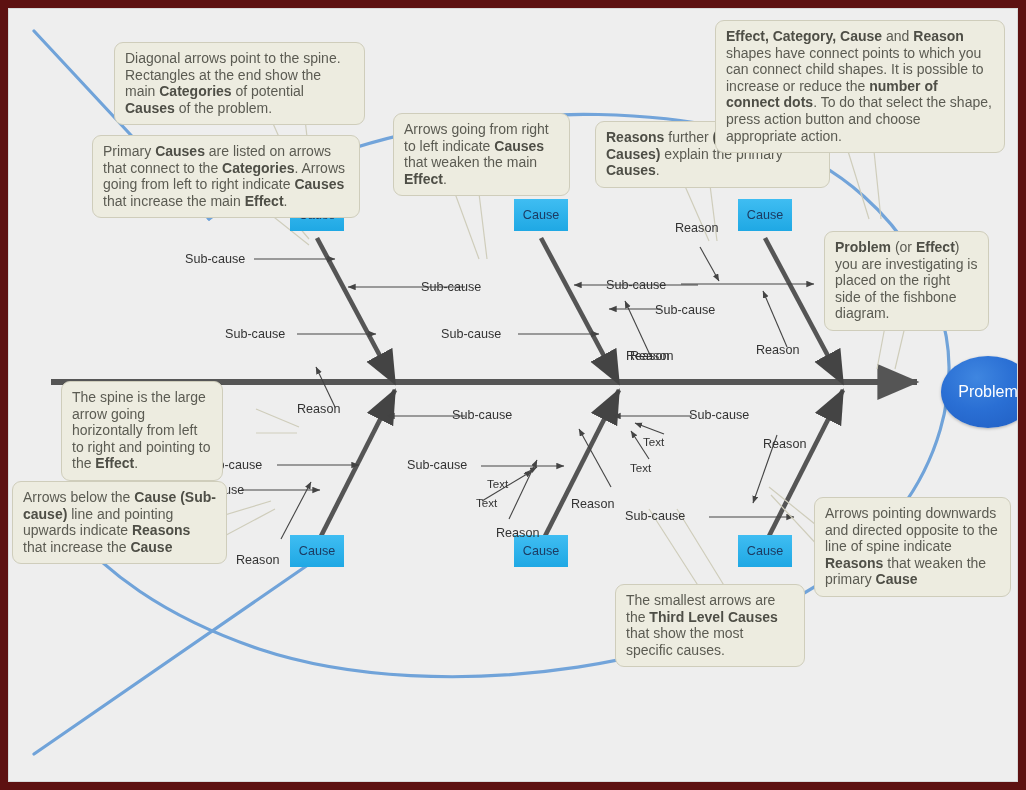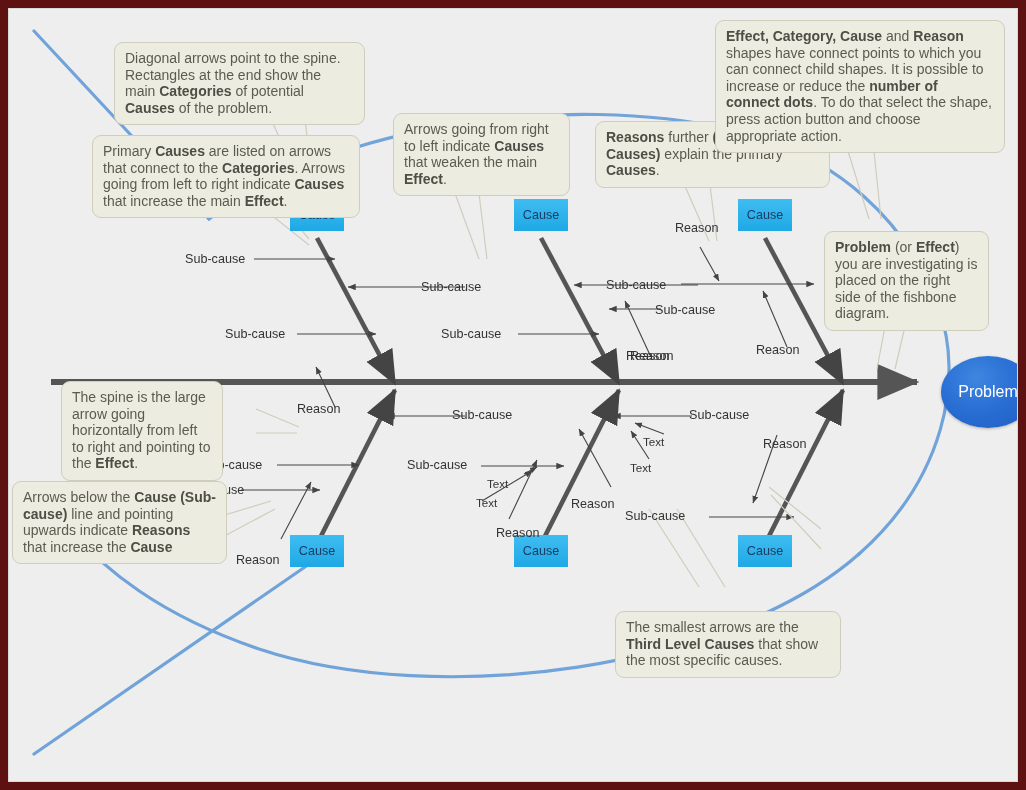--- a/index.html
+++ b/index.html
@@ -257,16 +257,17 @@
   <div class="note" style="left:586px; top:112px; width:235px;"><b>Reasons</b> further <b>(Secondary Causes)</b> explain the primary <b>Causes</b>.</div>
 
   <div class="note" style="left:706px; top:11px; width:290px;"><b>Effect, Category, Cause</b> and <b>Reason</b> shapes have connect points to which you can connect child shapes. It is possible to increase or reduce the <b>number of connect dots</b>. To do that select the shape, press action button and choose appropriate action.</div>
 
   <div class="note" style="left:815px; top:222px; width:165px;"><b>Problem</b> (or <b>Effect</b>) you are investigating is placed on the right side of the fishbone diagram.</div>
 
   <div class="note" style="left:52px; top:372px; width:162px;">The spine is the large arrow going horizontally from left to right and pointing to the <b>Effect</b>.</div>
 
   <div class="note" style="left:3px; top:472px; width:215px;">Arrows below the <b>Cause (Sub-cause)</b> line and pointing upwards indicate <b>Reasons</b> that increase the <b>Cause</b></div>
 
-  <div class="note" style="left:606px; top:602px; width:226px;">The smallest arrows are the <b>Third Level Causes</b> that show the most specific causes.</div>
-
+  <div class="note" style="left:606px; top:575px; width:190px;">The smallest arrows are the <b>Third Level Causes</b> that show the most specific causes.</div>
+
+  <div class="note" style="left:805px; top:488px; width:197px;"> Arrows pointing downwards and directed opposite to the line of spine indicate <b>Reasons</b> that weaken the primary <b>Cause</b></div>
 
 </div>
 
 </body></html>

